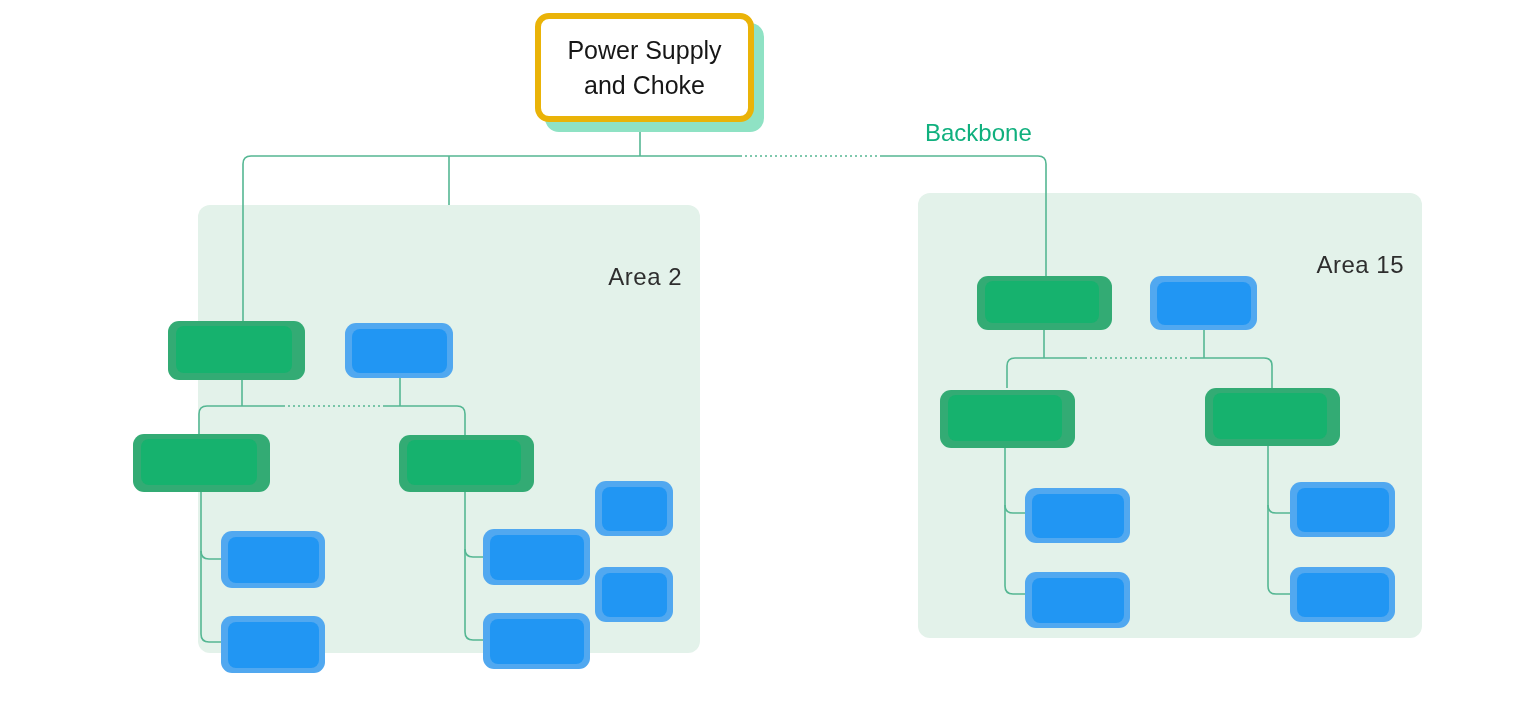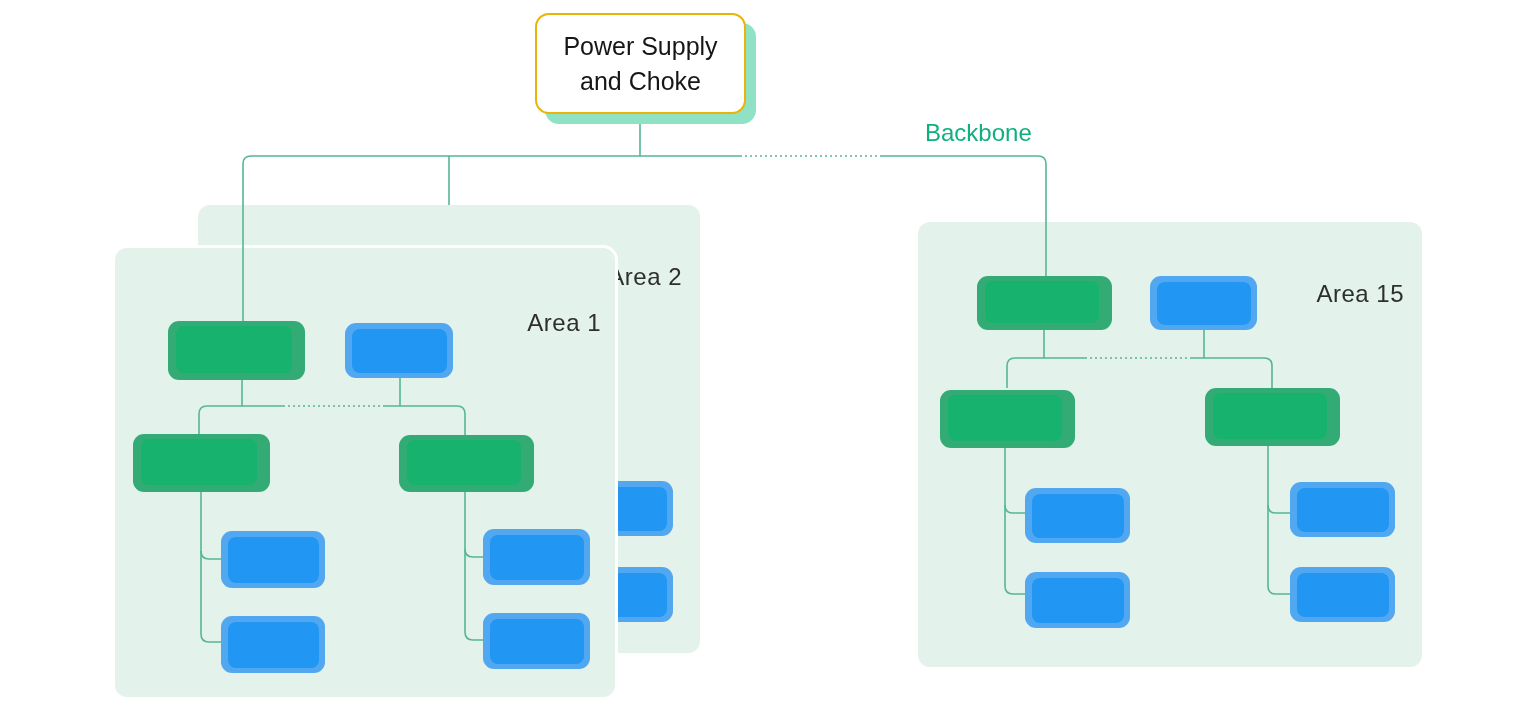--- a/index.html
+++ b/index.html
@@ -11,38 +11,38 @@
   .area{
     position:absolute;background:#e3f2ea;border-radius:12px;
     box-shadow:0 0 0 3px #ffffff;
   }
   .area-label{
     position:absolute;top:22px;right:18px;font-size:24px;color:#2e2e2e;
     letter-spacing:.5px;white-space:nowrap;margin-top:36px;
   }
   #area1{left:115px;top:248px;width:500px;height:449px;z-index:2;}
   #area2{left:198px;top:205px;width:502px;height:448px;z-index:1;}
-  #area15{left:918px;top:222px;width:504px;height:445px;z-index:2;}
+  #area15{left:918px;top:193px;width:504px;height:445px;z-index:2;}
   #area1 .area-label{top:25px;right:14px;}
   
   #wires{position:absolute;left:0;top:0;z-index:3;pointer-events:none;}
   #wires path{fill:none;stroke:#55b793;stroke-width:1.6;}
   #wires path.dot{stroke-dasharray:2 3;}
   
   .node{position:absolute;border-radius:11px;z-index:4;}
   .node::before{content:"";position:absolute;border-radius:8px;}
   .node.green{background:#33ab74;}
   .node.green::before{background:#16b26e;inset:5px 13px 7px 8px;}
   .node.blue{background:#51a8f0;}
   .node.blue::before{background:#2196f3;inset:6px 6px 5px 7px;}
   .area .node{z-index:auto;} 
   
   #powerbox{
     position:absolute;left:535px;top:13px;width:207px;height:97px;z-index:4;
-    background:#ffffff;border:2px solid #eab308;border-radius:14px;
+    background:#ffffff;border:6px solid #eab308;border-radius:14px;
     box-shadow:10px 10px 0 #8fe2c4;
     display:flex;flex-direction:column;align-items:center;justify-content:center;
     font-size:25px;line-height:35px;color:#161616;text-align:center;
   }
   
   #backbone-label{
     position:absolute;left:925px;top:119px;width:115px;z-index:4;
     font-size:24px;color:#10b07e;text-align:left;white-space:nowrap;
   }
 </style>
@@ -50,23 +50,20 @@
 <body>
 
 <div id="canvas">
 
   <div class="area" id="area2">
     <span class="area-label">Area 2</span>
     <div class="node blue" style="left:397px;top:276px;width:78px;height:55px;"></div>
     <div class="node blue" style="left:397px;top:362px;width:78px;height:55px;"></div>
   </div>
 
-  <div class="area" id="area1">
-    <span class="area-label">Area 1</span>
-  </div>
 
   <div class="area" id="area15">
     <span class="area-label">Area 15</span>
   </div>
 
   <svg id="wires" width="1536" height="711">
 
     <path d="M640 112 V156"></path>
     <path d="M243 323 V164 Q243 156 251 156 H740"></path>
     <path class="dot" d="M740 156 H880"></path>

